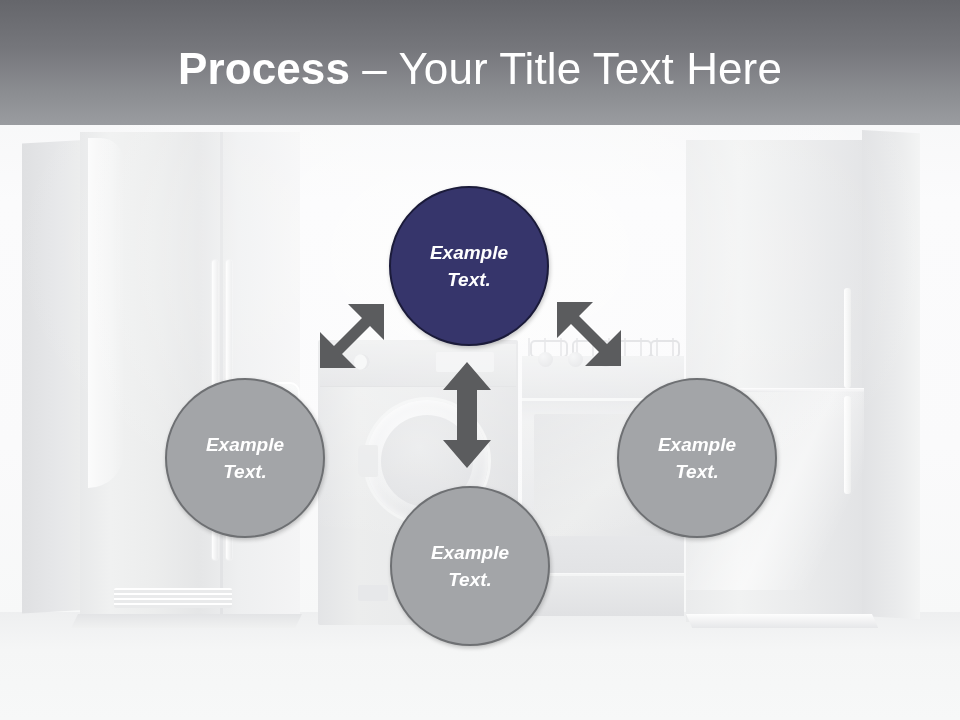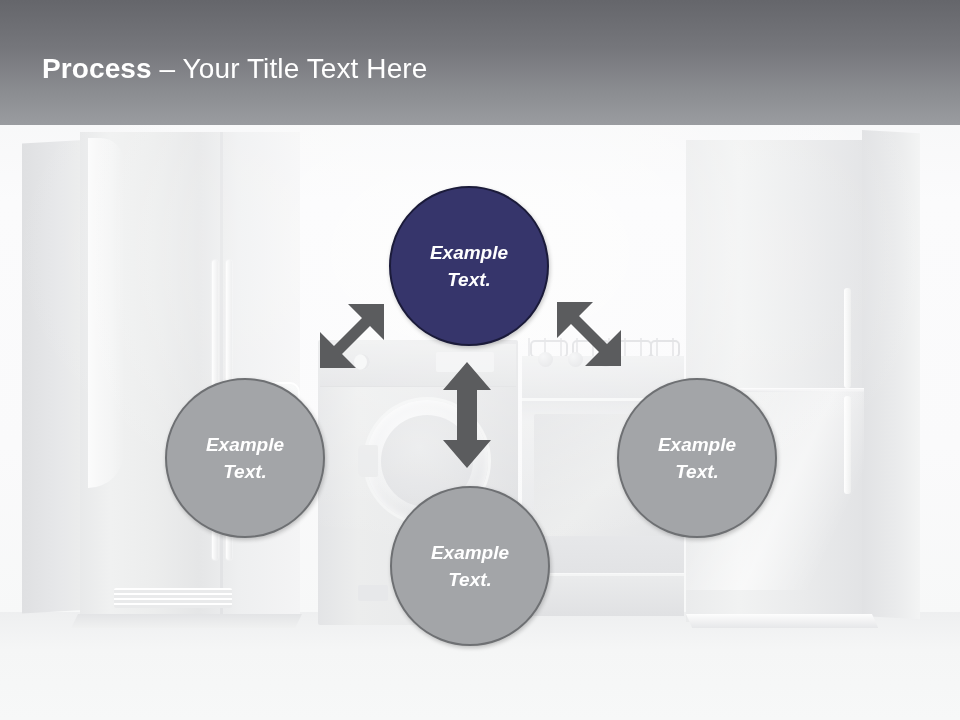--- a/index.html
+++ b/index.html
@@ -308,27 +308,26 @@
     position: absolute;
     left: 0; top: 0;
     width: 960px;
     height: 125px;
     background: linear-gradient(to bottom, #65666b 0%, #76777c 40%, #8a8c90 72%, #9a9ca0 100%);
   }
   .title {
     position: absolute;
     left: 0; right: 0;
     top: 47px;
-    text-align: left;
+    text-align: center;
     color: #ffffff;
-    font-size: 28px;
+    font-size: 44px;
     line-height: 44px;
     letter-spacing: .1px;
     white-space: nowrap;
-    margin-left: 42px;
   }
   .title .strong { font-weight: bold; }
   .title .light  { font-weight: normal; }
 
   
   .arrow { position: absolute; }
   .arrow svg { display: block; overflow: visible; }
 
   
   .node {

